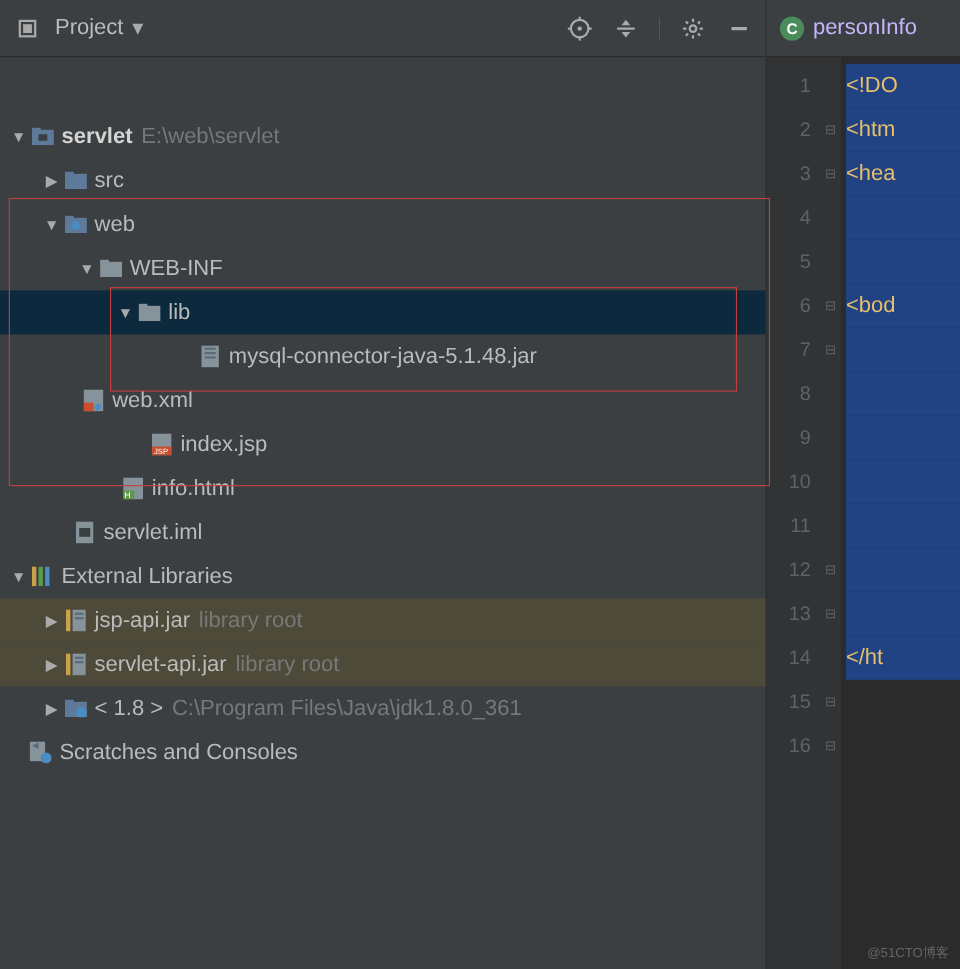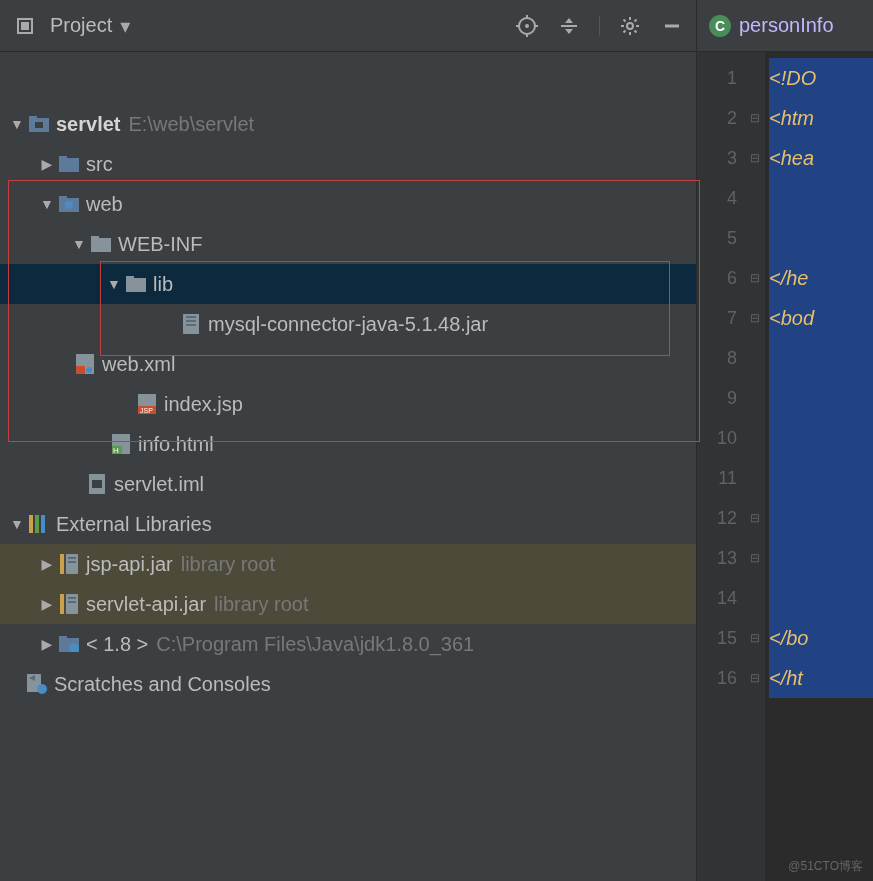--- a/index.html
+++ b/index.html
@@ -24,21 +24,21 @@
 .right-panel { flex: 1; display: flex; flex-direction: column; background: #2b2b2b; }
 .tab-bar { height: 52px; background: #3c3f41; display: flex; align-items: center; padding: 0 12px; gap: 8px; border-bottom: 1px solid #2b2b2b; }
 .tab-icon { width: 22px; height: 22px; border-radius: 50%; background: #4a8c5a; display: flex; align-items: center; justify-content: center; color: #fff; font-size: 14px; font-weight: bold; }
 .tab-label { color: #c4b5fd; font-size: 20px; }
 .editor { flex: 1; display: flex; background: #2b2b2b; }
 .gutter { width: 48px; background: #313335; text-align: right; padding: 6px 8px 0 0; color: #606366; font-size: 18px; font-family: "Consolas", monospace; }
 .gutter div { height: 40px; line-height: 40px; }
 .fold-col { width: 20px; background: #313335; padding-top: 6px; }
 .fold-col div { height: 40px; display: flex; align-items: center; justify-content: center; color: #606366; font-size: 12px; }
 .code { flex: 1; background: #2b2b2b; padding: 6px 0 0 4px; font-family: "Consolas", monospace; font-size: 20px; position: relative; }
-.code-line { height: 40px; line-height: 40px; white-space: nowrap; font-style: italic; }
+.code-line { height: 40px; line-height: 40px; white-space: nowrap; }
 .code-line.sel { background: #214283; }
 .tag { color: #e8bf6a; }
 .watermark { position: absolute; bottom: 6px; right: 10px; color: #666; font-size: 12px; }
 svg { display: block; }
 </style>
 </head>
 <body>
 
 <div class="left-panel">
   <div class="top-bar">
@@ -185,21 +185,21 @@
       <span class="icon" style="margin-left:22px">
           <svg width="18" height="20">
             <rect width="18" height="20" fill="#87939a"></rect>
             <rect y="12" width="10" height="8" fill="#5a9a4a"></rect>
             <text x="1" y="19" font-size="8" fill="#fff">H</text>
           </svg>
         </span>
       <span>info.html</span>
     </div>
 
-    <div class="tree-row" style="padding-left:64px">
+    <div class="tree-row" style="padding-left:44px">
       <span class="icon" style="margin-left:22px">
           <svg width="16" height="20">
             <rect width="16" height="20" fill="#87939a"></rect>
             <rect x="3" y="6" width="10" height="8" fill="#3c3f41"></rect>
           </svg>
         </span>
       <span>servlet.iml</span>
     </div>
 
     <div class="tree-row" style="padding-left:8px">
@@ -311,28 +311,26 @@
         <div></div>
         <div>⊟</div>
         <div>⊟</div>
     </div>
     <div class="code">
       <div class="code-line sel"><span class="tag">&lt;!DO</span></div>
       <div class="code-line sel"><span class="tag">&lt;htm</span></div>
       <div class="code-line sel"><span class="tag">&lt;hea</span></div>
       <div class="code-line sel"></div>
       <div class="code-line sel"></div>
-      <div class="code-line sel"><span class="tag">&lt;/he</span></div>
       <div class="code-line sel"><span class="tag">&lt;bod</span></div>
       <div class="code-line sel"></div>
       <div class="code-line sel"></div>
       <div class="code-line sel"></div>
       <div class="code-line sel"></div>
       <div class="code-line sel"></div>
       <div class="code-line sel"></div>
       <div class="code-line sel"></div>
-      <div class="code-line sel"><span class="tag">&lt;/bo</span></div>
       <div class="code-line sel"><span class="tag">&lt;/ht</span></div>
     </div>
   </div>
 </div>
 
 <div class="watermark">@51CTO博客</div>
 
 </body></html>

